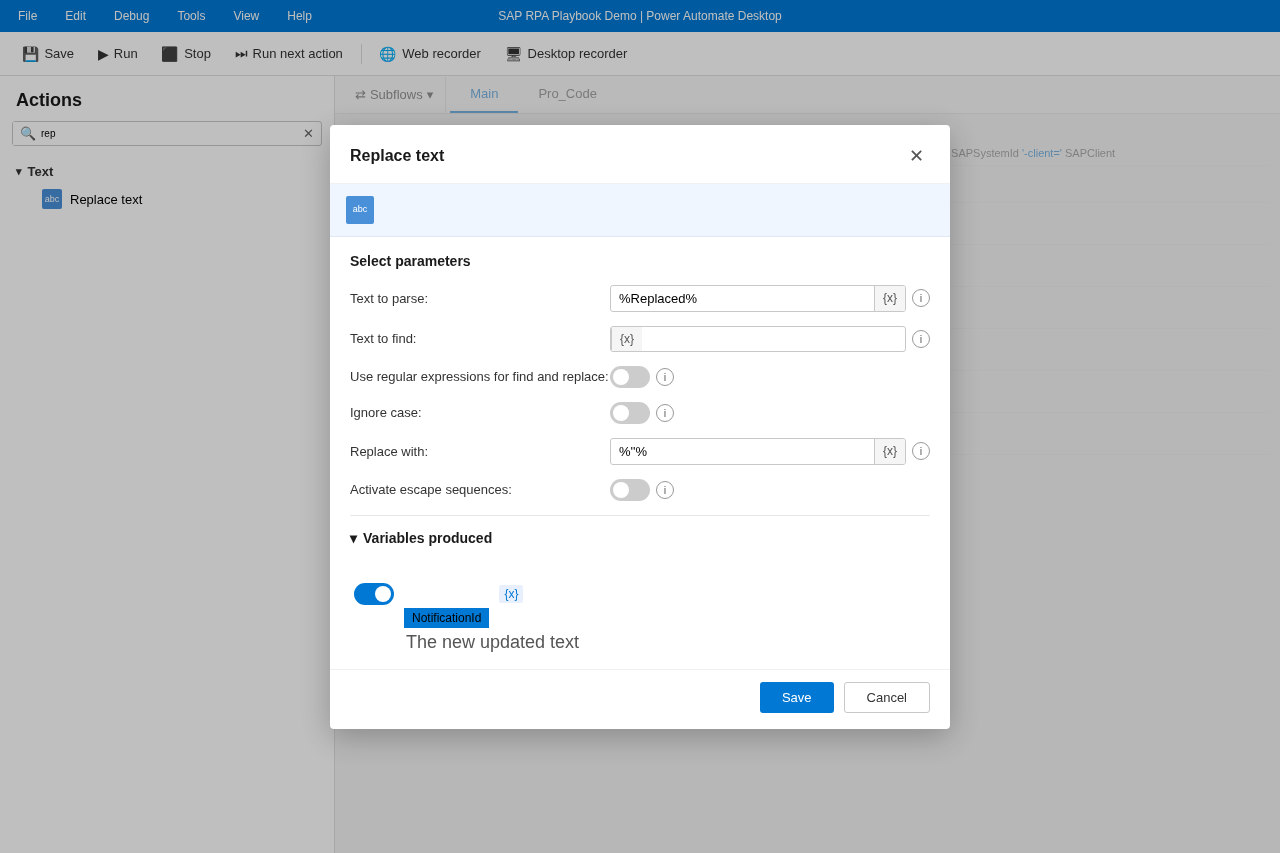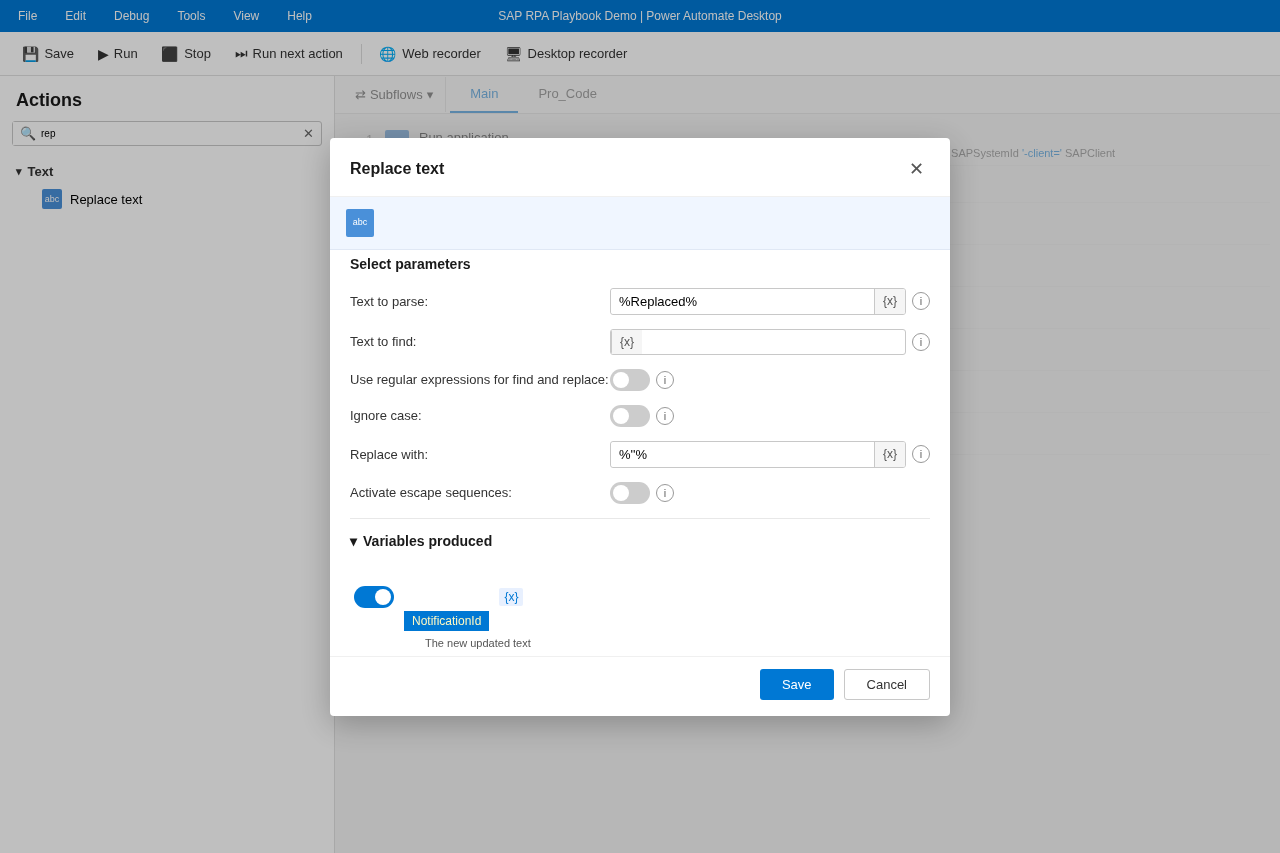--- a/index.html
+++ b/index.html
@@ -272,21 +272,21 @@
       border-radius: 2px;
       display: flex;
       align-items: center;
       justify-content: center;
       color: white;
       font-size: 11px;
       flex-shrink: 0;
     }
     .info-text a { color: #0078d4; text-decoration: none; }
 
-    .modal-body { padding: 6px 20px; }
+    .modal-body { padding: 16px 20px; }
     .section-title {
       font-size: 14px;
       font-weight: 600;
       color: #1a1a1a;
       margin-bottom: 16px;
     }
     .param-row {
       display: flex;
       align-items: center;
       margin-bottom: 14px;
@@ -396,38 +396,37 @@
       margin-bottom: 14px;
     }
     .var-row {
       display: flex;
       align-items: center;
       gap: 10px;
       padding-left: 4px;
     }
     .var-badge {
       background: #0078d4;
-      color: #fef9c3;
+      color: #000000;
       border-radius: 0;
       padding: 3px 8px;
       font-size: 12px;
       cursor: pointer;
       margin-top: 48px;
     }
     .var-curly {
       font-size: 12px;
       color: #0078d4;
       background: #e8f0fe;
       border-radius: 2px;
       padding: 2px 5px;
     }
     .var-desc {
-      font-size: 11px;
+      font-size: 18px;
       color: #555;
-      margin-left: 19px;
     }
 
     
     .modal-footer {
       display: flex;
       justify-content: flex-end;
       gap: 10px;
       padding: 12px 20px 16px;
       border-top: 1px solid #f0f0f0;
     }

